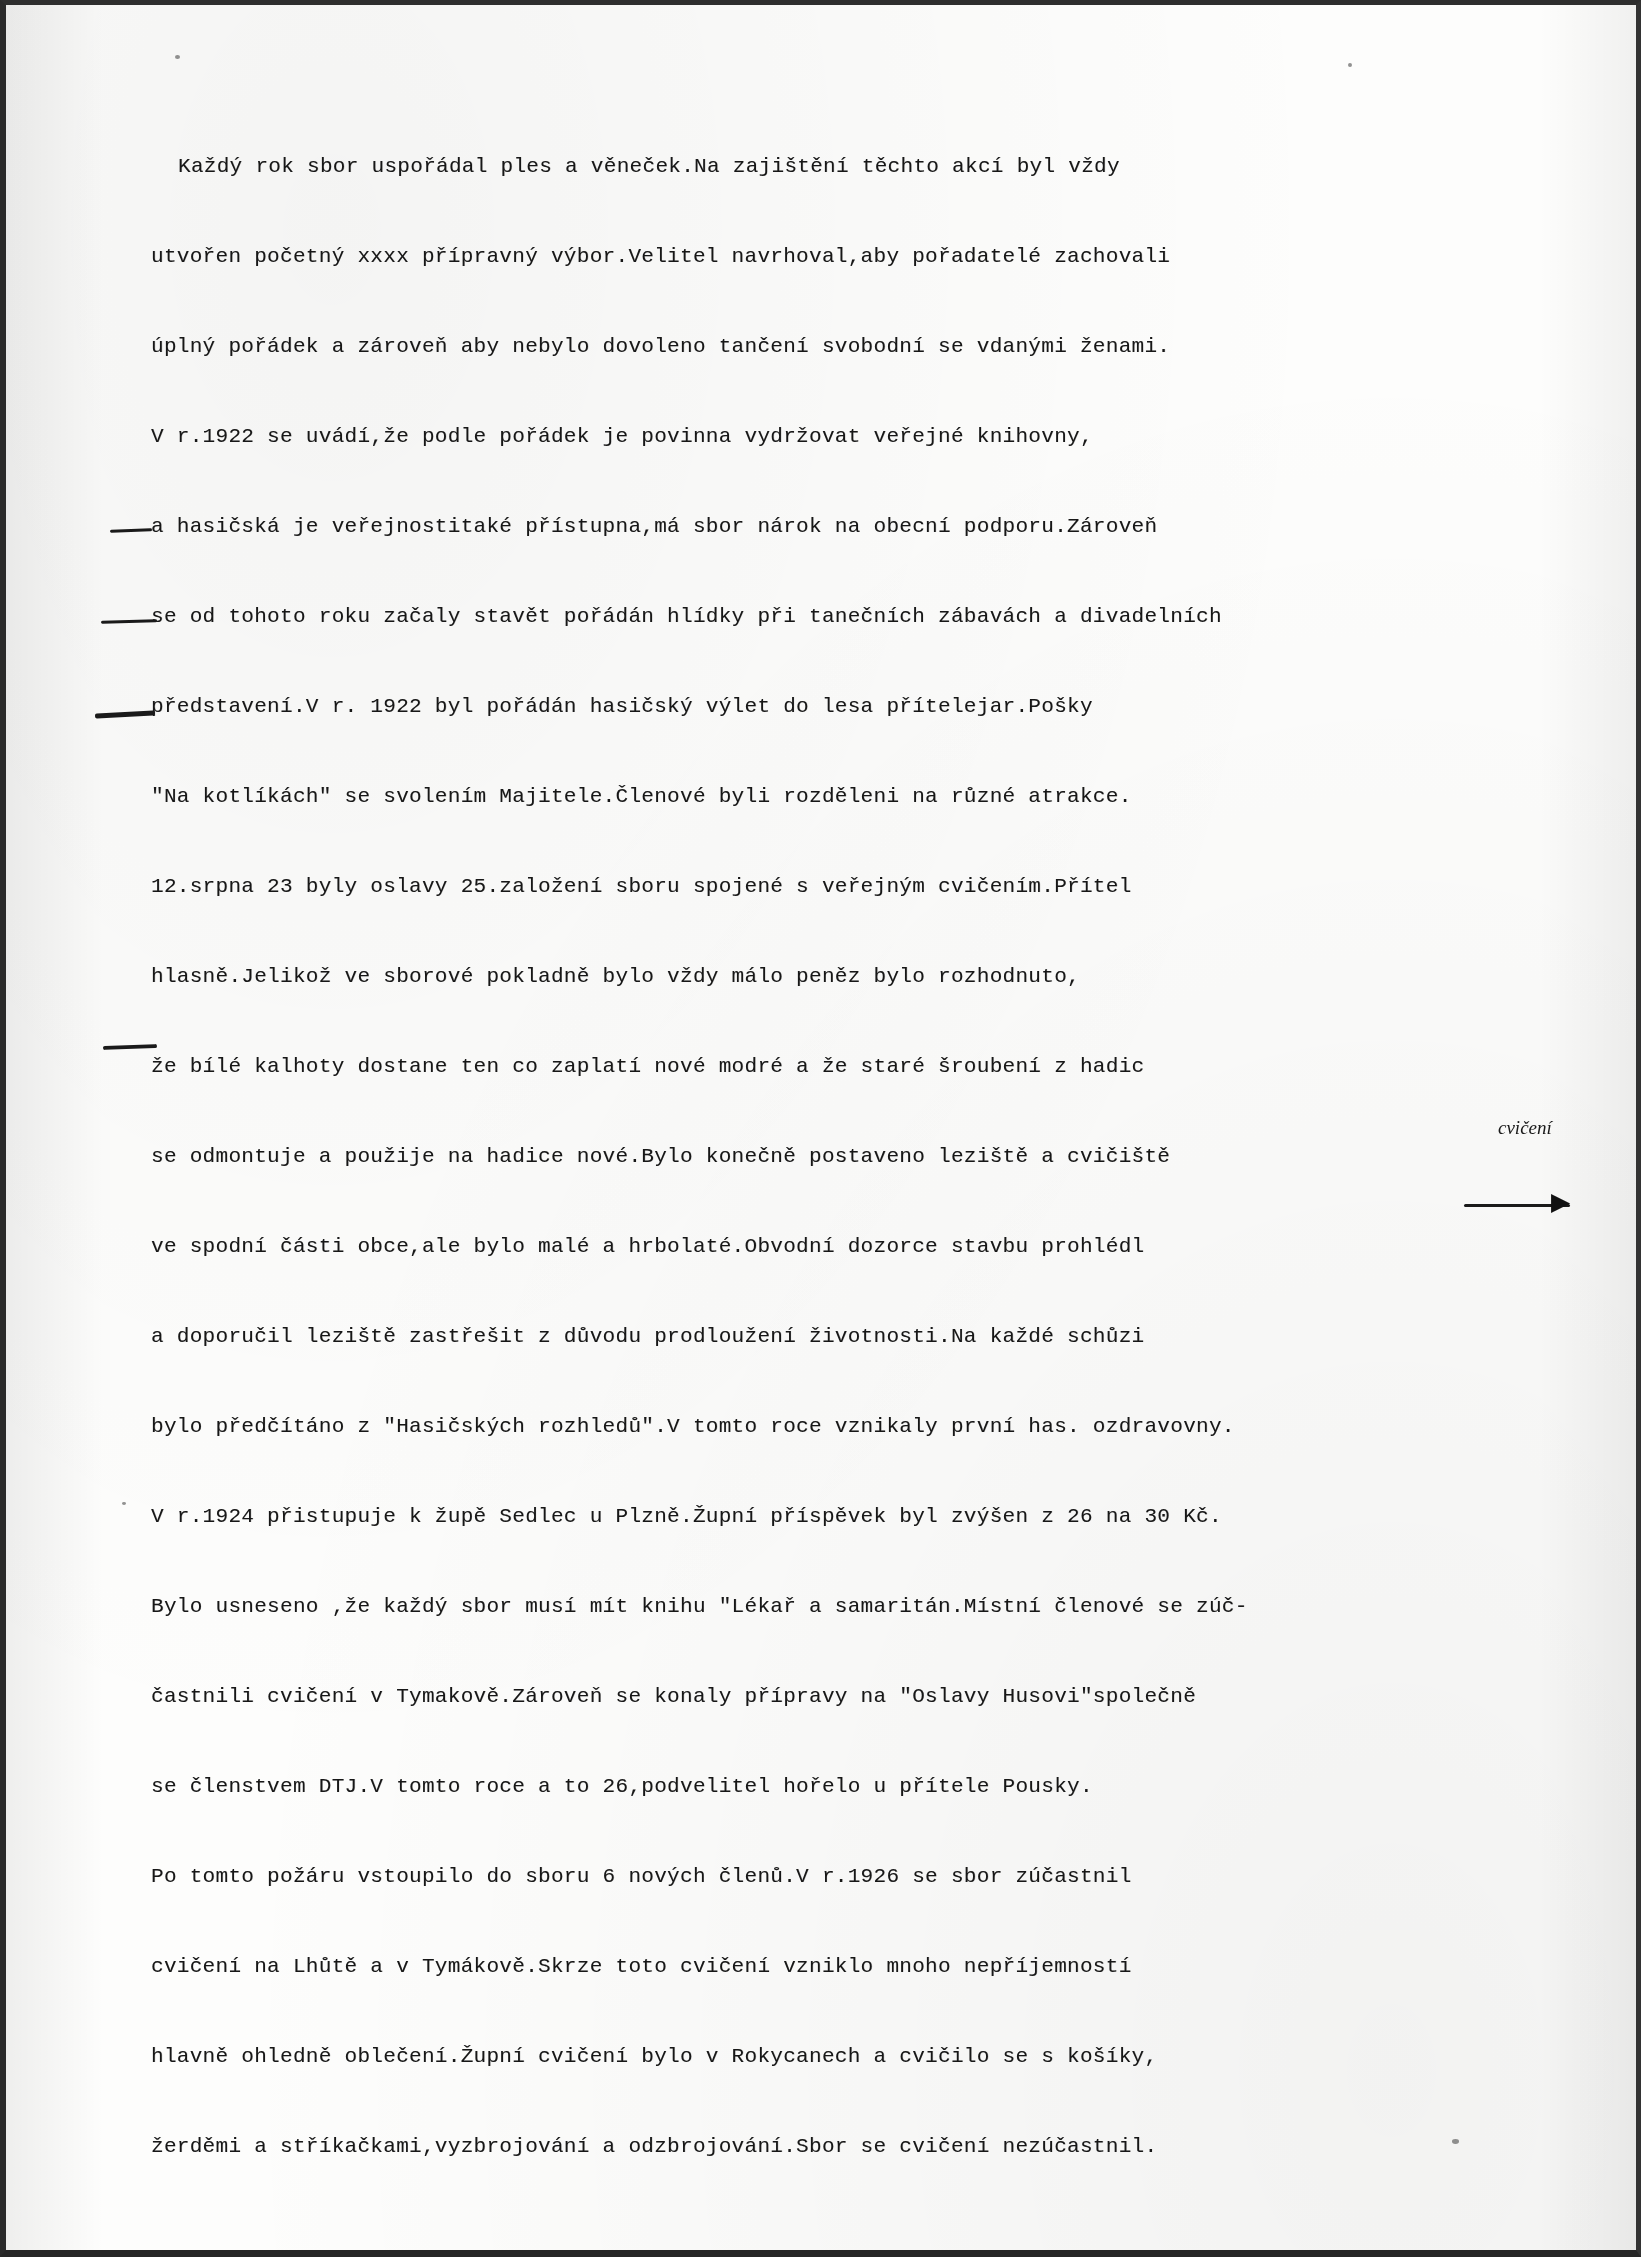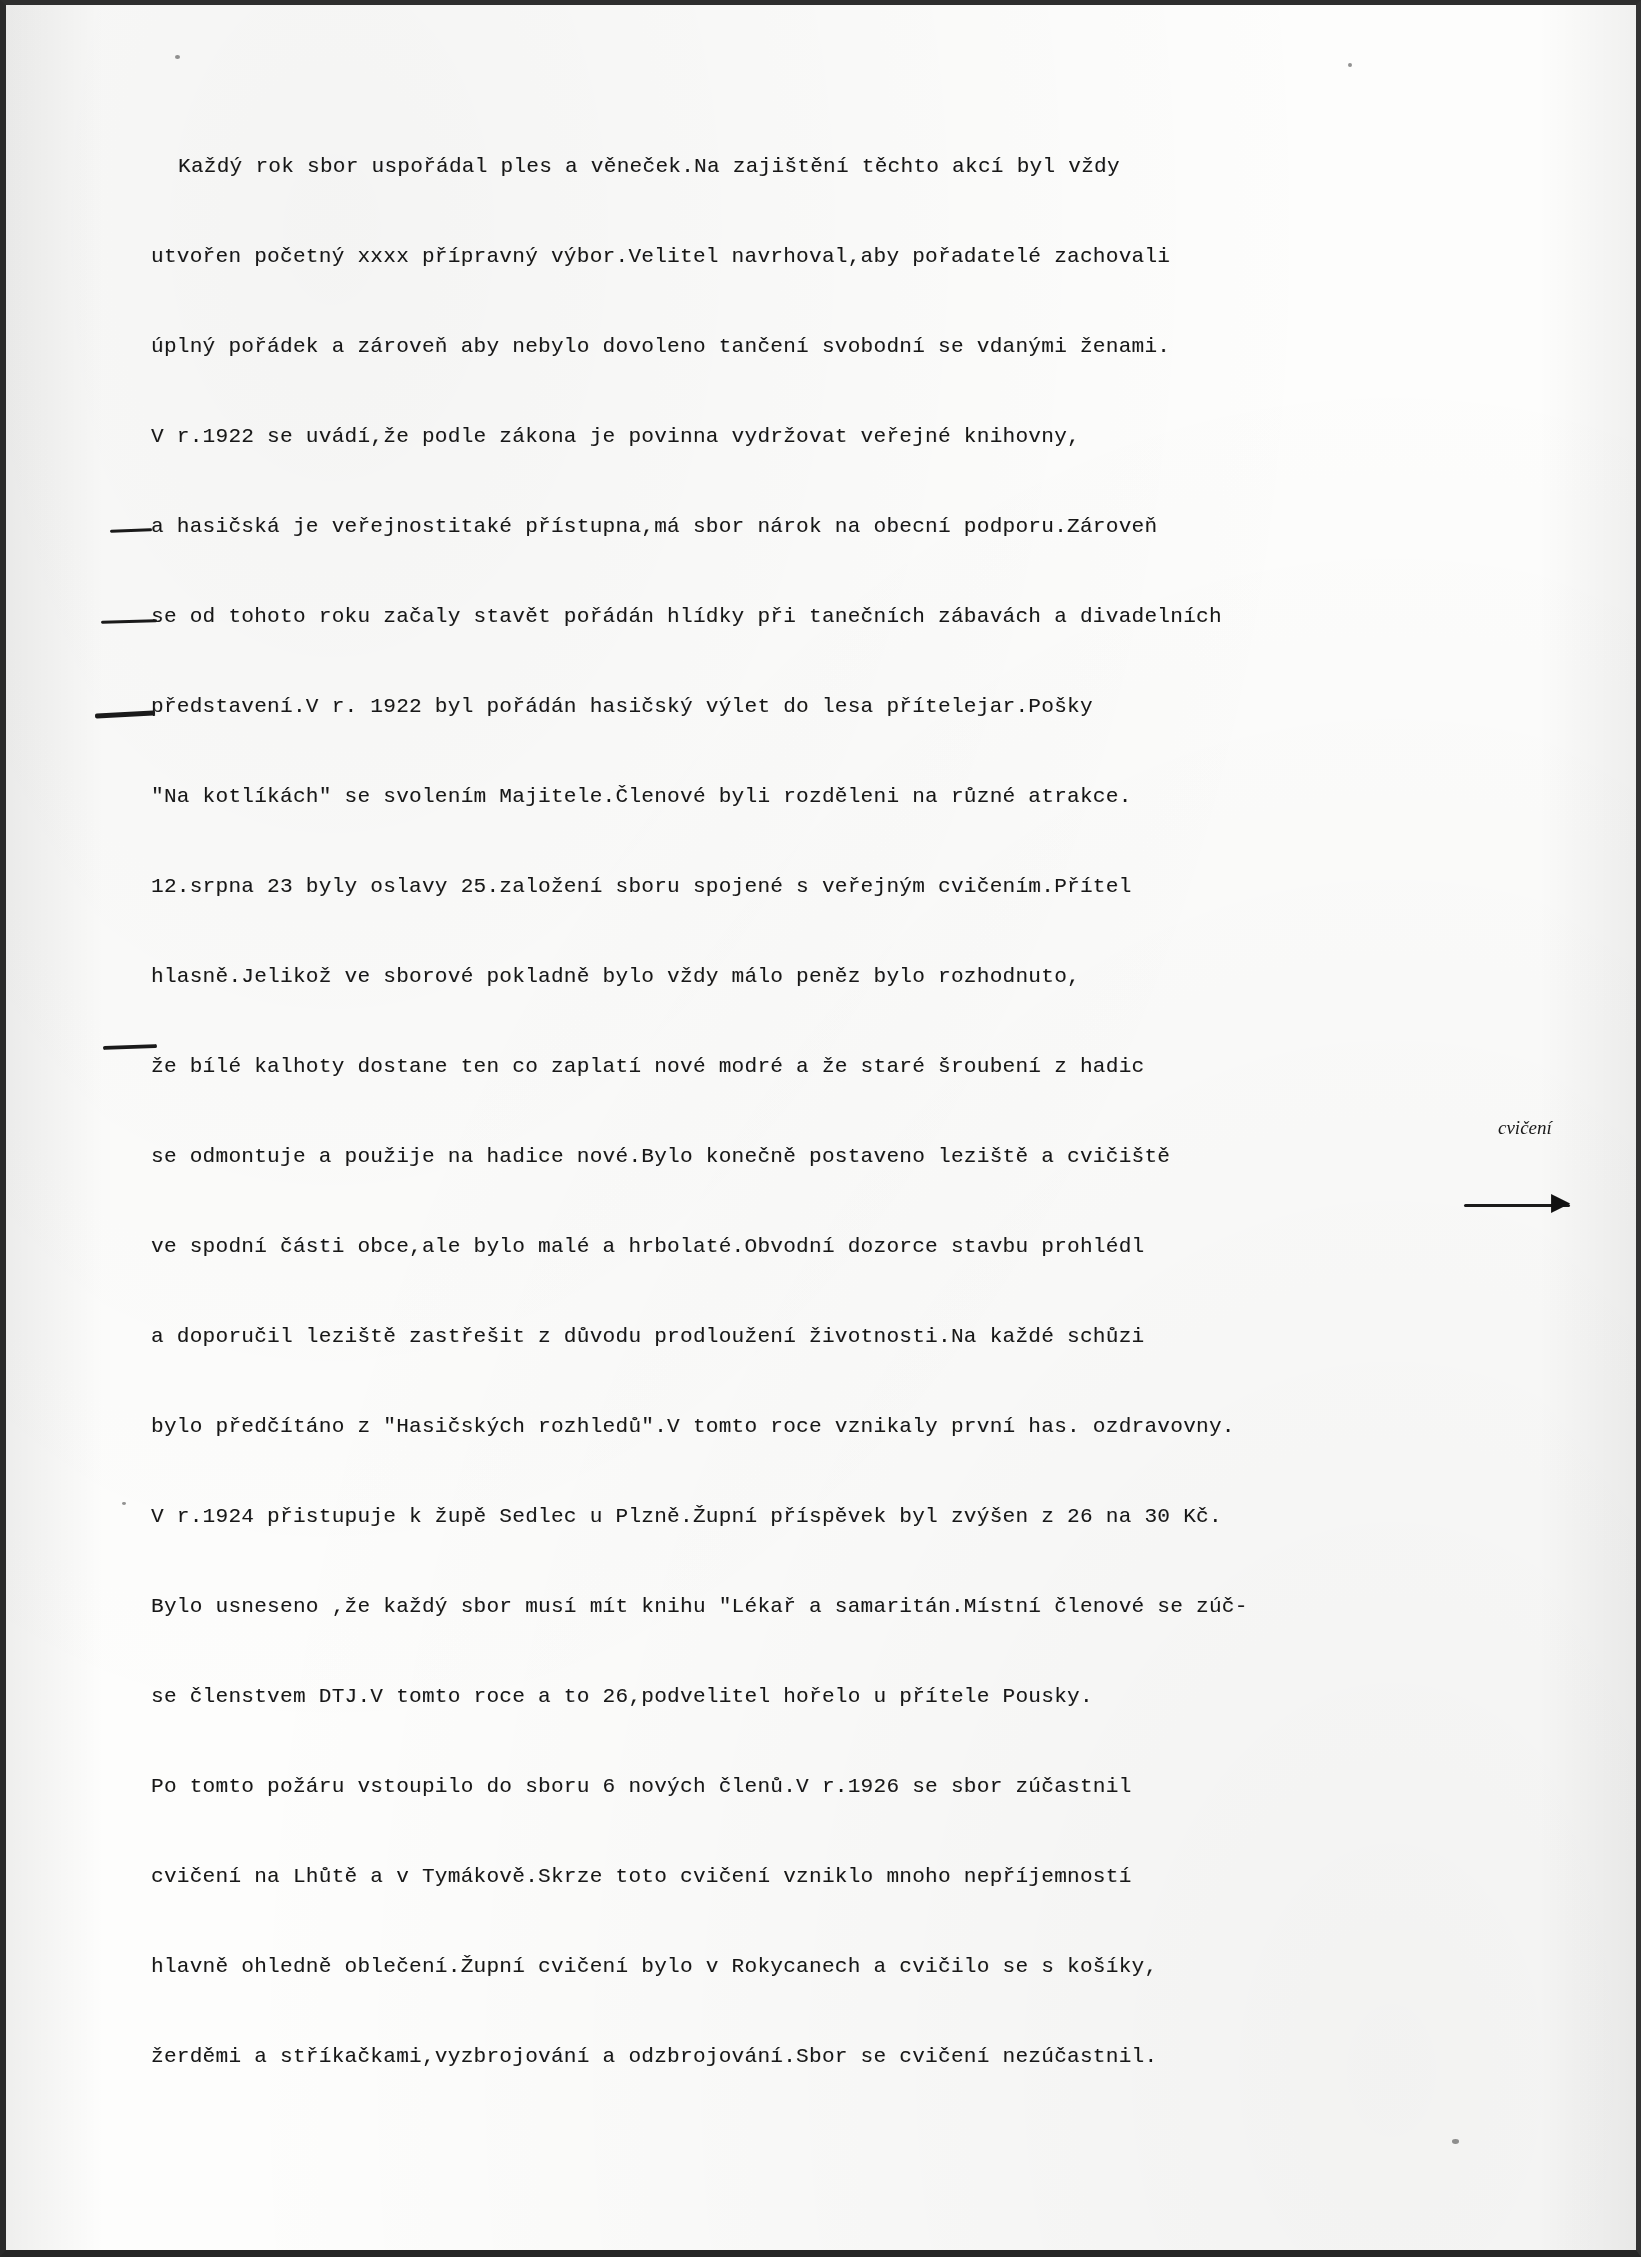--- a/index.html
+++ b/index.html
@@ -101,34 +101,35 @@
 
   <div class="speck" style="left:169px; top:50px; width:4.8px; height:3.9px;"></div>
   <div class="speck" style="left:1446px; top:2134px; width:6.8px; height:4.8px;"></div>
   <div class="speck" style="left:1342px; top:58px; width:3.9px; height:3.9px;"></div>
   <div class="speck" style="left:116px; top:1497px; width:3.9px; height:2.9px;"></div>
 
   <div class="typed-body">
     <span class="line indent">Každý rok sbor uspořádal ples a věneček.Na zajištění těchto akcí byl vždy</span>
     <span class="line">utvořen početný xxxx přípravný výbor.Velitel navrhoval,aby pořadatelé zachovali</span>
     <span class="line">úplný pořádek a zároveň aby nebylo dovoleno tančení svobodní se vdanými ženami.</span>
-    <span class="line">V r.1922 se uvádí,že podle zákona je povinna vydržovat veřejné knihovny,</span>
+    <span class="line">V r.1922 se uvádí,že podle pořádek je povinna vydržovat veřejné knihovny,</span>
     <span class="line">a hasičská je veřejnostitaké přístupna,má sbor nárok na obecní podporu.Zároveň</span>
     <span class="line">se od tohoto roku začaly stavět pořádán hlídky při tanečních zábavách a divadelních</span>
     <span class="line">představení.V r. 1922 byl pořádán hasičský výlet do lesa přítelejar.Pošky</span>
     <span class="line">"Na kotlíkách" se svolením Majitele.Členové byli rozděleni na různé atrakce.</span>
     <span class="line">12.srpna 23 byly oslavy 25.založení sboru spojené s veřejným cvičením.Přítel</span>
     <span class="line">hlasně.Jelikož ve sborové pokladně bylo vždy málo peněz bylo rozhodnuto,</span>
     <span class="line">že bílé kalhoty dostane ten co zaplatí nové modré a že staré šroubení z hadic</span>
     <span class="line">se odmontuje a použije na hadice nové.Bylo konečně postaveno leziště a cvičiště</span>
     <span class="line">ve spodní části obce,ale bylo malé a hrbolaté.Obvodní dozorce stavbu prohlédl</span>
     <span class="line">a doporučil leziště zastřešit z důvodu prodloužení životnosti.Na každé schůzi</span>
     <span class="line">bylo předčítáno z "Hasičských rozhledů".V tomto roce vznikaly první has. ozdravovny.</span>
     <span class="line">V r.1924 přistupuje k župě Sedlec u Plzně.Župní příspěvek byl zvýšen z 26 na 30 Kč.</span>
     <span class="line">Bylo usneseno ,že každý sbor musí mít knihu "Lékař a samaritán.Místní členové se zúč-</span>
+    <span class="line">častnili cvičení v Tymakově.Zároveň se konaly přípravy na "Oslavy Husovi"společně</span>
     <span class="line">se členstvem DTJ.V tomto roce a to 26,podvelitel hořelo u přítele Pousky.</span>
     <span class="line">Po tomto požáru vstoupilo do sboru 6 nových členů.V r.1926 se sbor zúčastnil</span>
     <span class="line">cvičení na Lhůtě a v Tymákově.Skrze toto cvičení vzniklo mnoho nepříjemností</span>
     <span class="line">hlavně ohledně oblečení.Župní cvičení bylo v Rokycanech a cvičilo se s košíky,</span>
     <span class="line">žerděmi a stříkačkami,vyzbrojování a odzbrojování.Sbor se cvičení nezúčastnil.</span>
     
     
     
     
     

